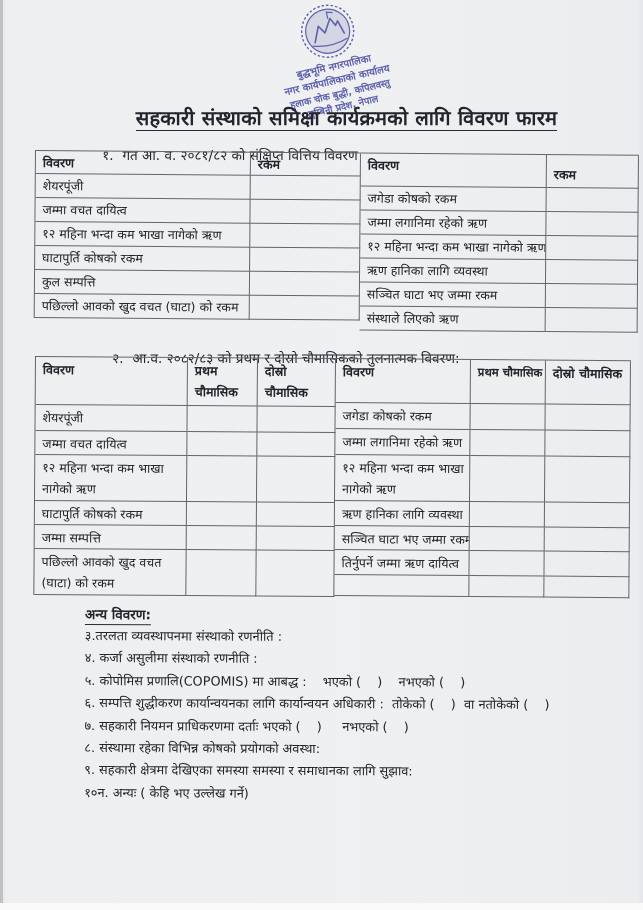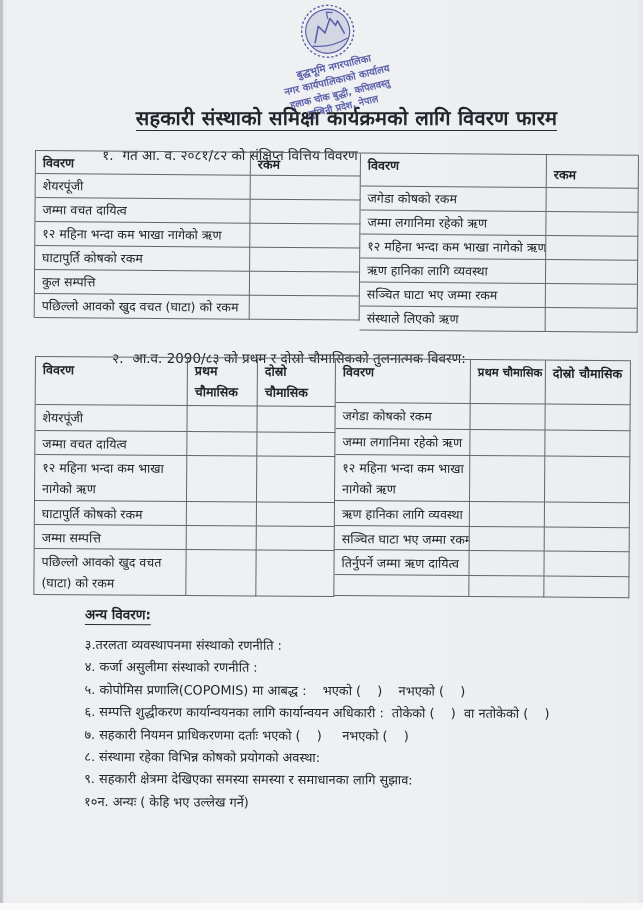--- a/index.html
+++ b/index.html
@@ -38,21 +38,21 @@
   .h33{height:33px}.h44{height:44px}.h46{height:46px}.h48{height:48px}
   .t1l .c1{width:215px}.t1l .c2{width:110px}
   .t1r .c1{width:186px}.t1r .c2{width:92px}
   .t2l .c1{width:152px}.t2l .c2{width:70px}.t2l .c3{width:78px}
   .t2r .c1{width:135px}.t2r .c2{width:75px}.t2r .c3{width:85px}
   .nowrap{white-space:nowrap;}
   .t2 .c{line-height:21px;}
 
   
   .other{position:absolute;left:85px;top:604px;transform:rotate(.25deg);transform-origin:0 0;}
-  .other-head{font-size:13.5px;font-weight:700;border-bottom:1.4px solid #2a2c34;display:inline-block;padding-bottom:1px;margin-bottom:9px;}
+  .other-head{font-size:13.5px;font-weight:700;border-bottom:1.4px solid #2a2c34;display:inline-block;padding-bottom:1px;margin-bottom:0;}
   .other-item{font-size:12.8px;line-height:22.4px;white-space:pre;}
 </style>
 </head>
 <body>
 
 <div class="page">
 
   <svg class="stamp" width="160" height="118" viewBox="0 0 160 118" xmlns="http://www.w3.org/2000/svg">
     <g transform="rotate(-13 80 55)" fill="#4b4fa2" stroke="#4b4fa2">
       <g transform="translate(82,27)">
@@ -136,21 +136,21 @@
           <div class="c c2"></div>
         </div>
       <div class="row h24">
           <div class="c c1 nowrap">संस्थाले लिएको ऋण</div>
           <div class="c c2"></div>
         </div>
     </div>
   </div>
 
   <div class="sec-heading s2">
-    <span class="sec-num">२.</span><span>आ.व. 2090/८३ को प्रथम र दोस्रो चौमासिकको तुलनात्मक विवरण:</span>
+    <span class="sec-num">२.</span><span>आ.व. २०८२/८३ को प्रथम र दोस्रो चौमासिकको तुलनात्मक विवरण:</span>
   </div>
 
   <div class="tbl t2">
     <div class="half t2l">
       <div class="row head h48">
         <div class="c c1">विवरण</div>
         <div class="c c2">प्रथम चौमासिक</div>
         <div class="c c3">दोस्रो चौमासिक</div>
       </div>
       <div class="row h26">

